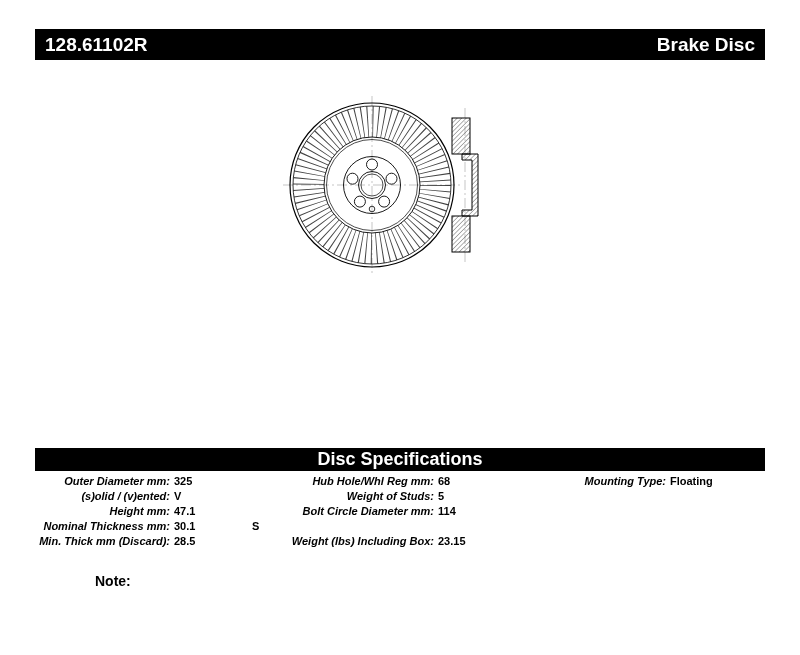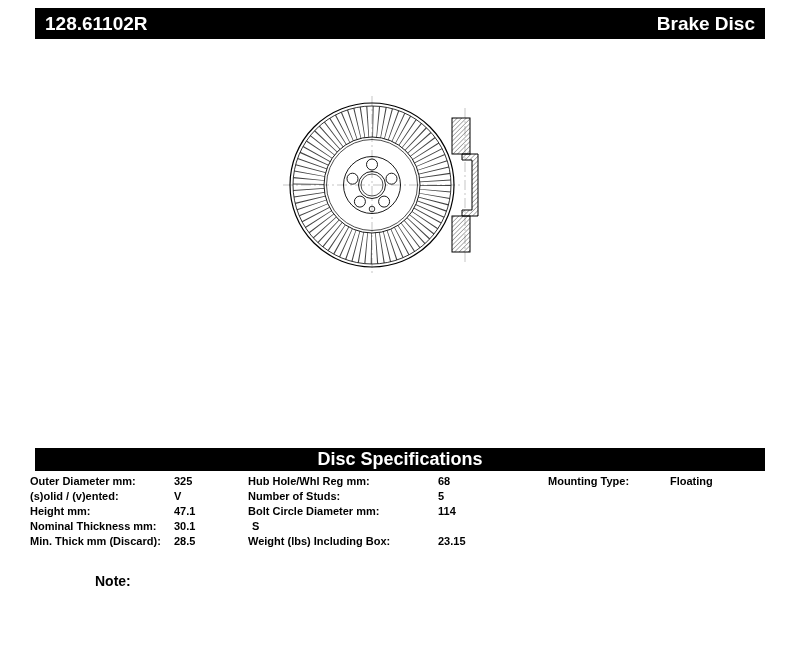--- a/index.html
+++ b/index.html
@@ -10,21 +10,21 @@
     font-family:"Liberation Sans", sans-serif;
     overflow:hidden;
   }
   
   .bar{
     position:absolute;left:35px;width:730px;
     background:#000;color:#fff;
     box-sizing:border-box;
   }
   #header-bar{
-    top:8px;height:31px;
+    top:29px;height:31px;
     display:flex;justify-content:space-between;align-items:center;
     padding:0 10px;
     font-size:19px;font-weight:bold;
   }
   #specs-bar{
     top:448px;height:23px;
     text-align:center;
     font-size:18px;font-weight:bold;
     line-height:23px;
   }
@@ -39,21 +39,21 @@
     font-size:11px;font-weight:bold;color:#000;
   }
   #spec-col-left{left:30px;width:215px;}
   #spec-col-middle{left:248px;width:260px;}
   #spec-col-right{left:548px;width:220px;}
   .spec-row{
     display:flex;
     line-height:15px;
     white-space:nowrap;
   }
-  .spec-label{display:inline-block;}
+  .spec-label{display:inline-block;text-align:right;font-style:italic;}
   #spec-col-left  .spec-label{width:140px;}
   #spec-col-middle .spec-label{width:186px;}
   #spec-col-right .spec-label{width:118px;}
   .spec-value{margin-left:4px;text-align:left;}
   
   #note{
     position:absolute;left:95px;top:573px;
     font-size:14px;font-weight:bold;color:#000;
   }
 </style>
@@ -133,21 +133,21 @@
       <span class="spec-value">28.5</span>
     </div>
   </div>
 
   <div id="spec-col-middle" class="spec-col">
     <div class="spec-row">
       <span class="spec-label">Hub Hole/Whl Reg mm:</span>
       <span class="spec-value">68</span>
     </div>
     <div class="spec-row">
-      <span class="spec-label">Number of Studs:</span>
+      <span class="spec-label">Weight of Studs:</span>
       <span class="spec-value">5</span>
     </div>
     <div class="spec-row">
       <span class="spec-label">Bolt Circle Diameter mm:</span>
       <span class="spec-value">114</span>
     </div>
     <div class="spec-row">
       <span class="spec-value">S</span>
     </div>
     <div class="spec-row">

